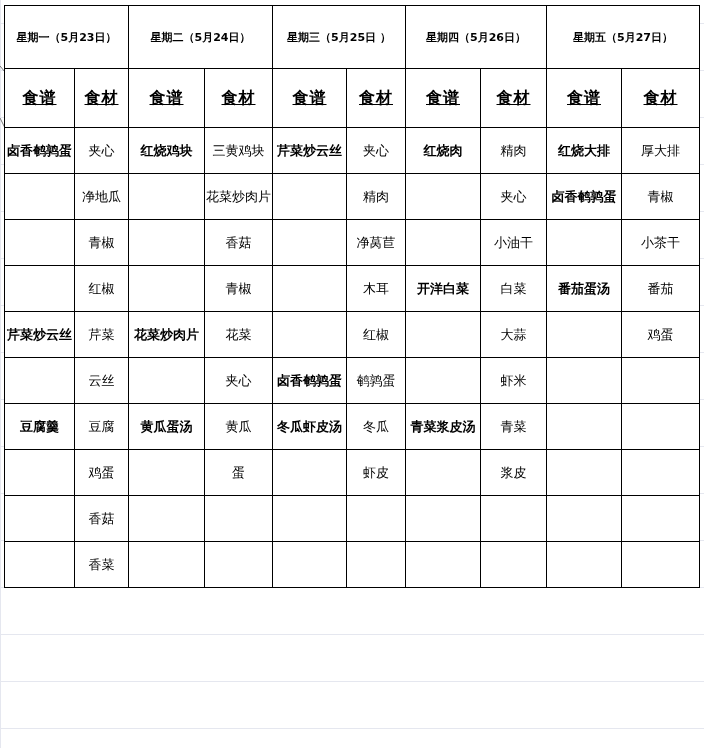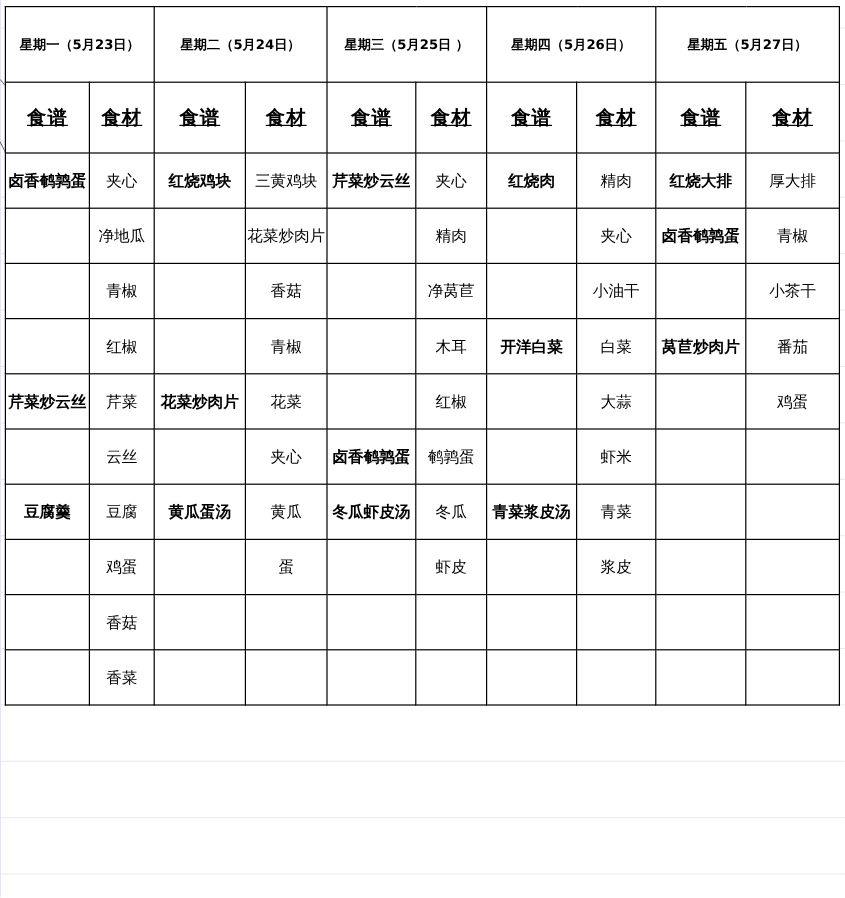--- a/index.html
+++ b/index.html
@@ -98,21 +98,21 @@
       </tr>
       <tr>
         <td class="dish"></td>
         <td class="ing">红椒</td>
         <td class="dish"></td>
         <td class="ing">青椒</td>
         <td class="dish"></td>
         <td class="ing">木耳</td>
         <td class="dish">开洋白菜</td>
         <td class="ing">白菜</td>
-        <td class="dish">莴苣炒肉片</td>
+        <td class="dish">番茄蛋汤</td>
         <td class="ing">番茄</td>
       </tr>
       <tr>
         <td class="dish">芹菜炒云丝</td>
         <td class="ing">芹菜</td>
         <td class="dish">花菜炒肉片</td>
         <td class="ing">花菜</td>
         <td class="dish"></td>
         <td class="ing">红椒</td>
         <td class="dish"></td>

